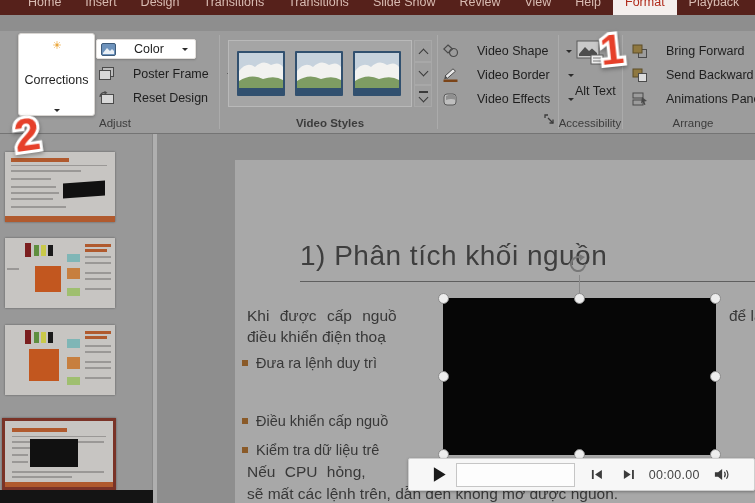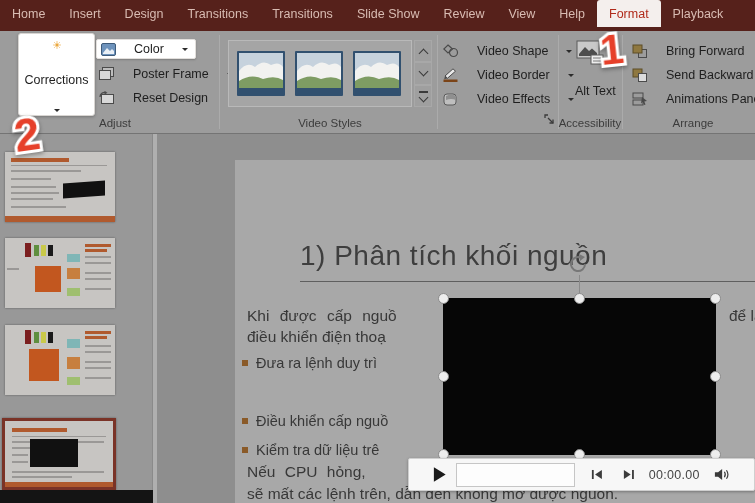--- a/index.html
+++ b/index.html
@@ -1,20 +1,20 @@
 <!DOCTYPE html>
 <html><head>
 <meta charset="utf-8">
 <style>
   html,body{margin:0;padding:0;background:#777;}
   *{box-sizing:border-box;font-family:"Liberation Sans",sans-serif;}
   .stage{position:relative;width:755px;height:503px;overflow:hidden;background:#8E8E8E;}
 
   
-  .tabbar{position:absolute;left:0;top:0;width:755px;height:31px;background:#56211B;display:flex;}
+  .tabbar{position:absolute;left:0;top:0;width:755px;height:15px;background:#56211B;display:flex;align-items:flex-end;padding-left:16px;}
   .tab{height:27px;display:flex;align-items:center;padding:0 12px;font-size:12.5px;color:#D9BCB3;cursor:default;white-space:nowrap;}
   .tab.active{background:#F4EFED;color:#B02A1A;border-radius:3px 3px 0 0;height:27px;}
 
   
   .ribbon{position:absolute;left:0;top:31px;width:755px;height:103px;background:#9C9C9C;border-bottom:1px solid #747474;}
   .rsep{position:absolute;top:4px;height:94px;width:1px;background:#868686;border-right:1px solid #ABABAB;}
   .grouplabel{position:absolute;top:86px;font-size:11.5px;color:#3C3C3C;text-align:center;}
   .ribbtn{position:absolute;display:flex;align-items:center;gap:18px;font-size:12.5px;color:#1E1E1E;white-space:nowrap;}
   .caret{width:0;height:0;border:3.5px solid transparent;border-top-color:#2B2B2B;margin-top:4px;}
   .bigbtn{display:flex;flex-direction:column;align-items:center;justify-content:flex-start;}
@@ -170,21 +170,21 @@
           <span class="chev up"></span>
         </div>
       <div class="arrbox">
           <span class="chev down"></span>
         </div>
       <div class="arrbox" style="flex-direction:column;">
         <span class="morebar"></span>
         <span class="chev down" style="margin-bottom:0;"></span>
       </div>
     </div>
-    <div class="grouplabel" style="left:270px;width:120px;">Video Styles</div>
+    <div class="grouplabel" style="left:270px;width:120px;font-weight:bold;">Video Styles</div>
 
     <div class="rsep" style="left:437px;"></div>
 
     <div class="ribbtn" style="left:443px;top:13px;">
       <svg width="16" height="14" viewBox="0 0 16 14">
         <path d="M5 1 L9.5 5 L5 9 L0.8 5 Z" fill="none" stroke="#4A4A4A" stroke-width="1.2"></path>
         <circle cx="10.5" cy="8.5" r="4" fill="none" stroke="#4A4A4A" stroke-width="1.2"></circle>
       </svg>
       <span>Video Shape</span>
       <span class="caret"></span>

